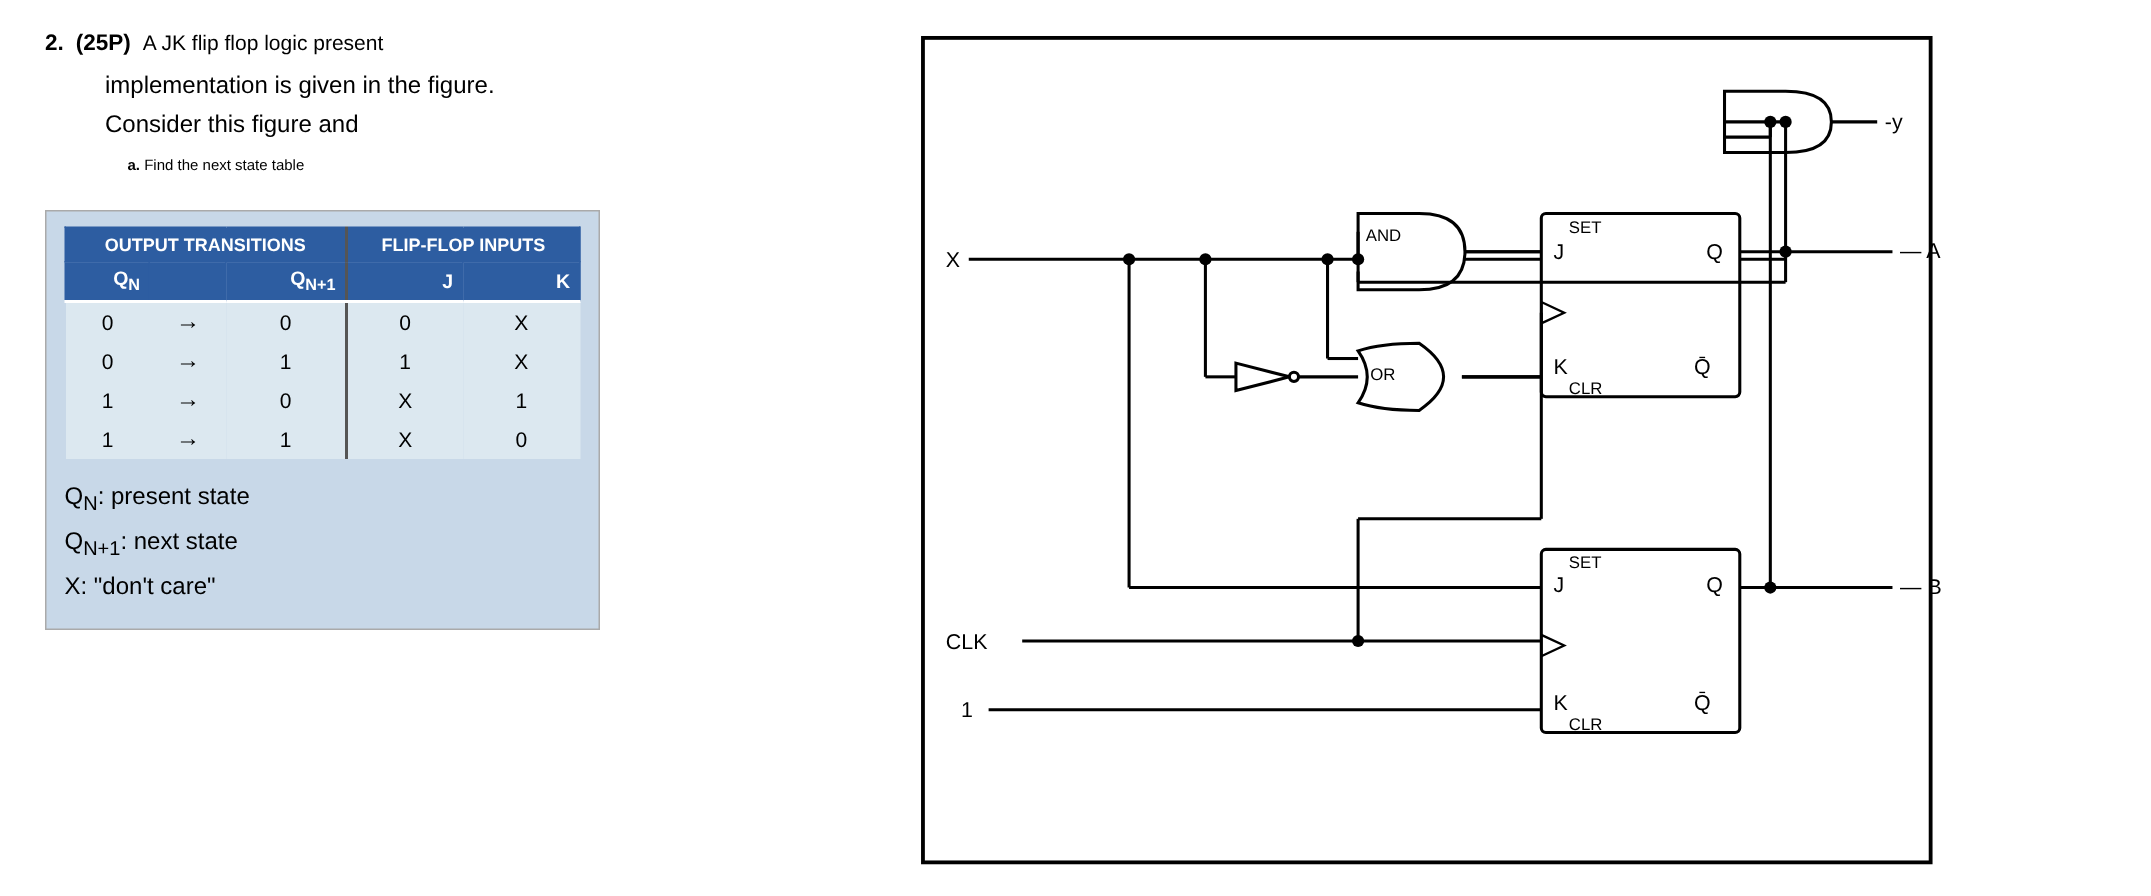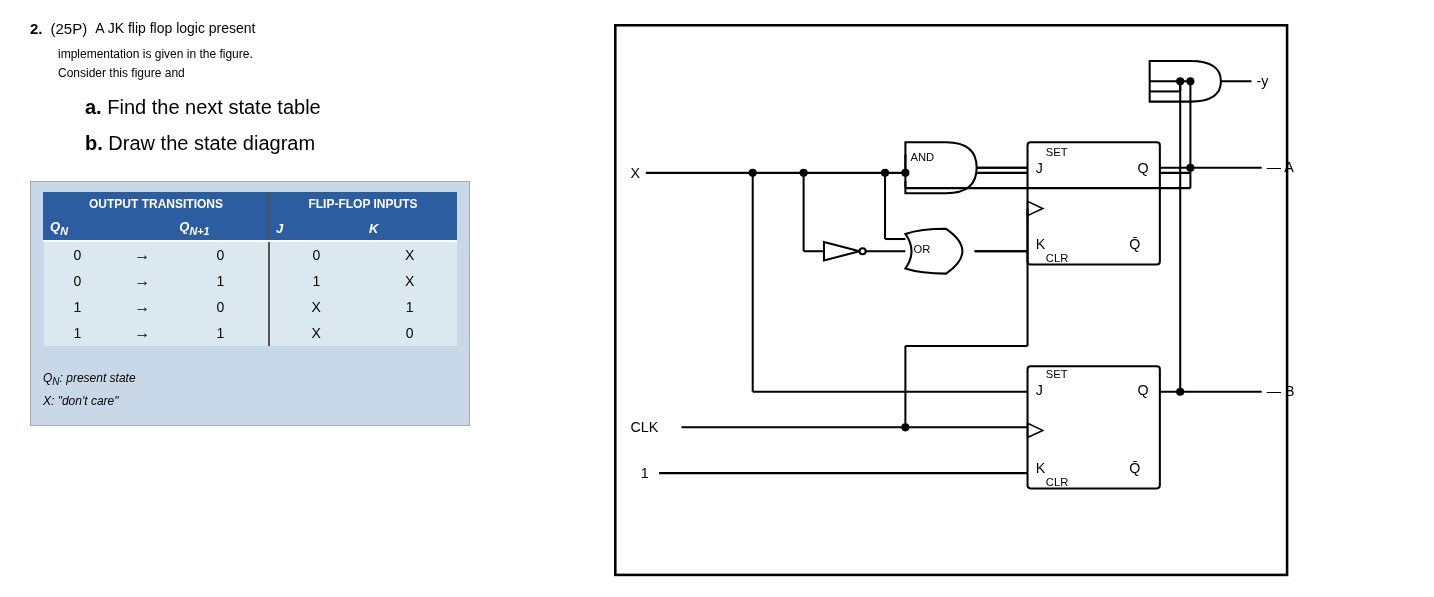--- a/index.html
+++ b/index.html
@@ -26,53 +26,53 @@
       gap: 8px;
       margin-bottom: 8px;
     }
 
     .question-number {
       font-weight: bold;
       font-size: 15px;
     }
 
     .question-points {
-      font-weight: normal;
+      font-weight: bold;
       font-size: 15px;
     }
 
     .question-text {
-      font-size: 12px;
+      font-size: 16px;
       line-height: 1.6;
       text-align: justify;
       max-width: 340px;
-      margin-left: 28px;
+      margin-left: 40px;
     }
 
     .sub-items {
       margin-left: 55px;
       margin-top: 6px;
     }
 
     .sub-item {
-      font-size: 20px;
+      font-size: 10px;
       line-height: 1.8;
     }
 
     .sub-item b {
       font-weight: bold;
     }
 
     
     .table-container {
       margin-top: 20px;
       background: #c8d8e8;
       border: 1px solid #aaa;
       padding: 10px 12px 12px;
-      width: 440px;
+      width: 370px;
     }
 
     .state-table {
       border-collapse: collapse;
       width: 100%;
       font-size: 13px;
     }
 
     .state-table thead tr:first-child th {
       background: #2d5da1;
@@ -80,23 +80,22 @@
       font-weight: bold;
       font-size: 12px;
       text-align: center;
       padding: 4px 6px;
       border: 1px solid #2d5da1;
     }
 
     .state-table thead tr:nth-child(2) th {
       background: #2d5da1;
       color: white;
-      font-style: italic;
       font-size: 13px;
-      text-align: left;
+      text-align: right;
       padding: 3px 6px;
       border: 1px solid #2d5da1;
       border-bottom: 2px solid white;
     }
 
     .state-table tbody tr td {
       text-align: center;
       padding: 4px 6px;
       border: none;
       font-size: 14px;
@@ -105,23 +104,22 @@
 
     .state-table tbody tr td.arrow {
       font-size: 16px;
     }
 
     .divider-col {
       border-right: 2px solid #555 !important;
     }
 
     .table-footer {
-      margin-top: 22px;
-      font-size: 12px;
-      font-style: italic;
+      margin-top: 12px;
+      font-size: 16px;
       line-height: 1.8;
     }
 
     
     .right-panel {
       flex: 1;
       padding: 10px 20px;
       position: relative;
     }
 
@@ -139,23 +137,20 @@
     <span class="question-points">(25P)</span>
     <span>A JK flip flop logic present</span>
   </div>
   <div class="question-text">
     <span>implementation is given in the figure.</span><br>
     <span>Consider this figure and</span>
   </div>
   <div class="sub-items">
     <div class="sub-item">
       <b>a.</b> <span>Find the next state table</span>
-    </div>
-    <div class="sub-item">
-      <b>b.</b> <span>Draw the state diagram</span>
     </div>
   </div>
 
   <div class="table-container">
     <table class="state-table">
       <thead>
         <tr>
           <th colspan="3" class="divider-col">OUTPUT TRANSITIONS</th>
           <th colspan="2">FLIP-FLOP INPUTS</th>
         </tr>
@@ -193,20 +188,21 @@
             <td>1</td>
             <td class="arrow">→</td>
             <td class="divider-col">1</td>
             <td>X</td>
             <td>0</td>
           </tr>
         </tbody>
     </table>
     <div class="table-footer">
       <div>Q<sub>N</sub>: present state</div>
+      <div>Q<sub>N+1</sub>: next state</div>
       <div>X: "don't care"</div>
     </div>
   </div>
 </div>
 
 <div class="right-panel">
   <svg class="circuit-svg" viewBox="0 0 780 560" xmlns="http://www.w3.org/2000/svg">
 
     <style>
       .wire { stroke: #000; stroke-width: 2; fill: none; }

